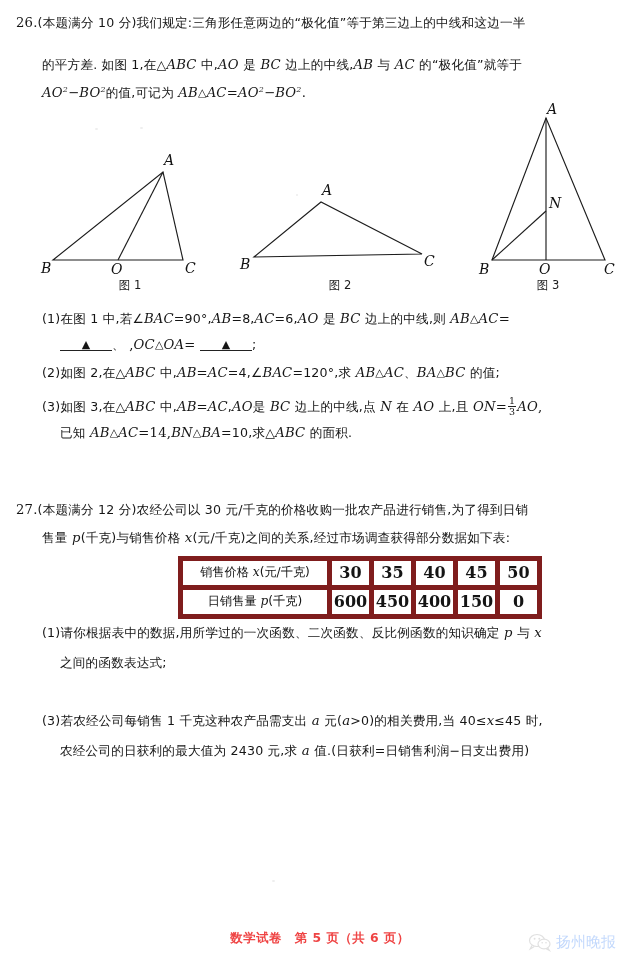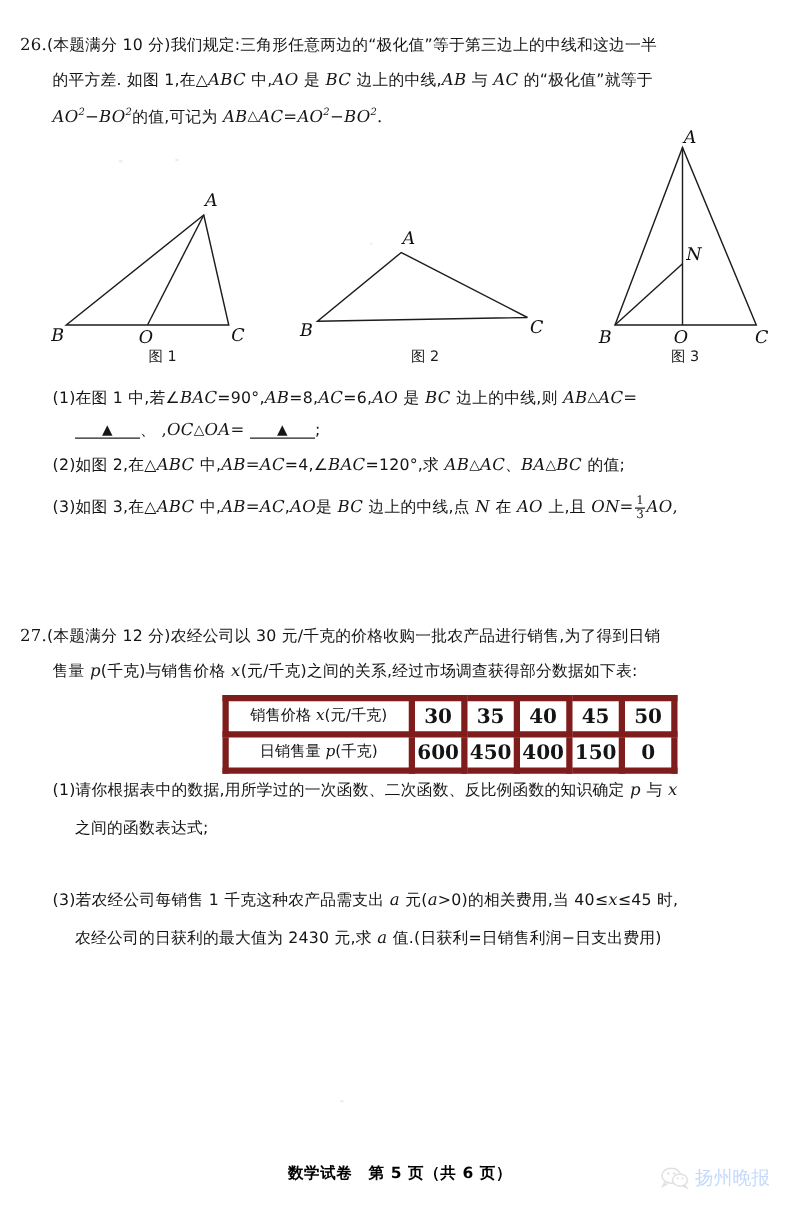--- a/index.html
+++ b/index.html
@@ -71,21 +71,21 @@
     width:128px;padding-left:8px;padding-right:8px;text-align:center;
     white-space:nowrap;
   }
   .dtable td.val{width:37px;font-family:"DejaVu Serif","Liberation Serif",serif;font-size:16px;font-weight:bold;}
 
   
   .footer{
     position:absolute;left:0;right:0;top:930px;
     text-align:center;
     font-family:"DejaVu Sans","Liberation Sans",sans-serif;
-    font-size:12.4px;font-weight:bold;color:#000000;
+    font-size:12.4px;font-weight:bold;color:#ef4444;
     letter-spacing:.5px;
   }
   .watermark{
     position:absolute;left:528px;top:929px;
     width:108px;height:26px;
     display:flex;align-items:center;gap:4px;
     opacity:.30;
   }
   .wm-text{
     font-family:"DejaVu Sans","Liberation Sans",sans-serif;
@@ -94,21 +94,21 @@
   .wm-icon{flex:0 0 auto;}
 
   
   .speck{position:absolute;background:#ededed;border-radius:50%;}
 </style>
 </head>
 <body>
 
 <div class="page">
 
-  <div class="qline" style="left:16px;top:30px;">
+  <div class="qline" style="left:16px;top:16px;">
     <span class="num">26.</span><span class="cn">(本题满分 10 分)我们规定:三角形任意两边的“极化值”等于第三边上的中线和这边一半</span>
   </div>
 
   <div class="qline" style="left:42px;top:58px;">
     <span class="cn">的平方差. 如图 1,在</span><span class="cn">△</span><span class="mi">ABC</span>&nbsp;<span class="cn">中,</span><span class="mi">AO</span>&nbsp;<span class="cn">是</span>&nbsp;<span class="mi">BC</span>&nbsp;<span class="cn">边上的中线,</span><span class="mi">AB</span>&nbsp;<span class="cn">与</span>&nbsp;<span class="mi">AC</span>&nbsp;<span class="cn">的“极化值”就等于</span>
   </div>
 
   <div class="qline" style="left:42px;top:86px;">
     <span class="mi">AO</span><sup class="exp">2</sup><span>−</span><span class="mi">BO</span><sup class="exp">2</sup><span class="cn">的值,可记为</span>&nbsp;<span class="mi">AB</span><span class="cn tri">△</span><span class="mi">AC</span><span>=</span><span class="mi">AO</span><sup class="exp">2</sup><span>−</span><span class="mi">BO</span><sup class="exp">2</sup><span>.</span>
   </div>
@@ -158,20 +158,23 @@
   </div>
 
   <div class="qline" style="left:42px;top:366px;">
     <span class="cn">(2)</span><span class="cn">如图 2,在</span><span class="cn">△</span><span class="mi">ABC</span>&nbsp;<span class="cn">中,</span><span class="mi">AB=AC</span><span class="cn">=4,∠</span><span class="mi">BAC</span><span class="cn">=120°,求</span>&nbsp;<span class="mi">AB</span><span class="cn tri">△</span><span class="mi">AC</span><span class="cn">、</span><span class="mi">BA</span><span class="cn tri">△</span><span class="mi">BC</span>&nbsp;<span class="cn">的值;</span>
   </div>
 
   <div class="qline" style="left:42px;top:396px;">
     <span class="cn">(3)</span><span class="cn">如图 3,在</span><span class="cn">△</span><span class="mi">ABC</span>&nbsp;<span class="cn">中,</span><span class="mi">AB=AC</span><span class="cn">,</span><span class="mi">AO</span><span class="cn">是</span>&nbsp;<span class="mi">BC</span>&nbsp;<span class="cn">边上的中线,点</span>&nbsp;<span class="mi">N</span>&nbsp;<span class="cn">在</span>&nbsp;<span class="mi">AO</span>&nbsp;<span class="cn">上,且</span>&nbsp;<span class="mi">ON</span><span>=</span><span class="frac"><span class="n">1</span><span class="d">3</span></span><span class="mi">AO</span><span>,</span>
   </div>
 
+  <div class="qline" style="left:60px;top:426px;">
+    <span class="cn">已知</span>&nbsp;<span class="mi">AB</span><span class="cn tri">△</span><span class="mi">AC</span><span>=14,</span><span class="mi">BN</span><span class="cn tri">△</span><span class="mi">BA</span><span class="cn">=10,求</span><span class="cn">△</span><span class="mi">ABC</span>&nbsp;<span class="cn">的面积.</span>
+  </div>
 
   <div class="qline" style="left:16px;top:503px;">
     <span class="num">27.</span><span class="cn">(本题满分 12 分)农经公司以 30 元/千克的价格收购一批农产品进行销售,为了得到日销</span>
   </div>
 
   <div class="qline" style="left:42px;top:531px;">
     <span class="cn">售量</span>&nbsp;<span class="mi">p</span><span class="cn">(千克)与销售价格</span>&nbsp;<span class="mi">x</span><span class="cn">(元/千克)之间的关系,经过市场调查获得部分数据如下表:</span>
   </div>
 
   <table class="dtable">

